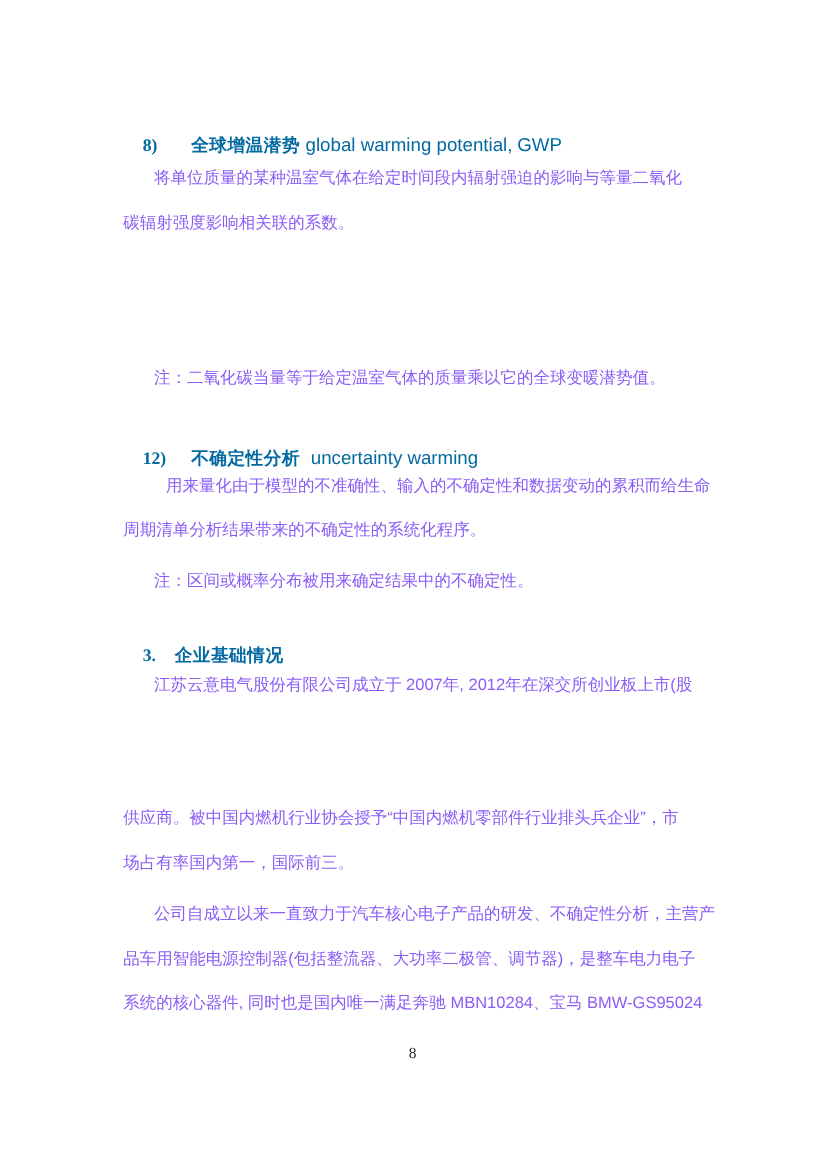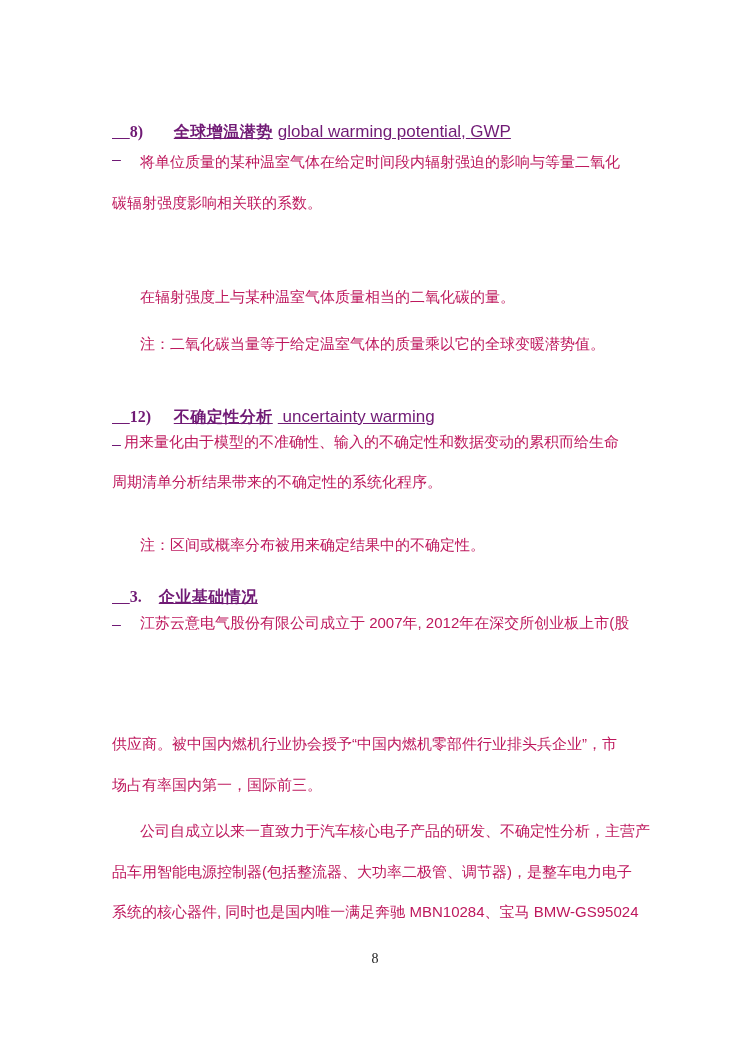--- a/index.html
+++ b/index.html
@@ -10,23 +10,23 @@
     background: #ffffff;
     overflow: hidden;
     font-family: "Liberation Sans", sans-serif;
     color: #141414;
   }
   .line {
     position: absolute;
     white-space: pre;
     font-size: 15px;
     line-height: 22px;
-    color: #be185d;
+    color: #8b5cf6;
   }
-  .heading { font-size: 16px; font-weight: 700; color: #701a75; text-decoration: underline; }
+  .heading { font-size: 16px; font-weight: 700; color: #0369a1; }
   .hnum {
     display: inline-block;
     font-family: "Liberation Serif", serif;
     font-weight: 700;
     font-size: 16px;
     width: 44px;
   }
   .hnum-sec { width: 29px; }
   .hzh { font-weight: 700; letter-spacing: 0.5px; }
   .hen {
@@ -51,29 +51,28 @@
 <body>
 
 <div class="page">
 
   <div class="line heading" style="left:112px; top:99px;">
     <span class="hnum">8)</span><span class="hzh">全球增温潜势</span><span class="hen">global warming potential,</span> <span class="hen-tail">GWP</span>
   </div>
   <div class="line" style="left:140px; top:151px;">将单位质量的某种温室气体在给定时间段内辐射强迫的影响与等量二氧化</div>
   <div class="line" style="left:112px; top:192px;">碳辐射强度影响相关联的系数。</div>
 
-  <div class="line" style="left:140px; top:286px;">在辐射强度上与某种温室气体质量相当的二氧化碳的量。</div>
   <div class="line" style="left:140px; top:333px;">注：二氧化碳当量等于给定温室气体的质量乘以它的全球变暖潜势值。</div>
 
   <div class="line heading" style="left:112px; top:384px;">
     <span class="hnum">12)</span><span class="hzh">不确定性分析</span><span class="hen"> uncertainty warming</span>
   </div>
-  <div class="line" style="left:124px; top:431px;text-align:center;">用来量化由于模型的不准确性、输入的不确定性和数据变动的累积而给生命</div>
+  <div class="line" style="left:151px; top:431px;text-align:center;">用来量化由于模型的不准确性、输入的不确定性和数据变动的累积而给生命</div>
   <div class="line" style="left:112px; top:471px;">周期清单分析结果带来的不确定性的系统化程序。</div>
-  <div class="line" style="left:140px; top:534px;">注：区间或概率分布被用来确定结果中的不确定性。</div>
+  <div class="line" style="left:140px; top:518px;">注：区间或概率分布被用来确定结果中的不确定性。</div>
 
   <div class="line heading" style="left:112px; top:564px;">
     <span class="hnum hnum-sec">3.</span><span class="hzh">企业基础情况</span>
   </div>
 
   <div class="line" style="left:140px; top:612px;">江苏云意电气股份有限公司成立于 2007年, 2012年在深交所创业板上市(股</div>
   <div class="line" style="left:112px; top:733px;">供应商。被中国内燃机行业协会授予“中国内燃机零部件行业排头兵企业”，市</div>
   <div class="line" style="left:112px; top:774px;text-align:right;">场占有率国内第一，国际前三。</div>
 
   <div class="line" style="left:140px; top:820px;">公司自成立以来一直致力于汽车核心电子产品的研发、不确定性分析，主营产</div>

